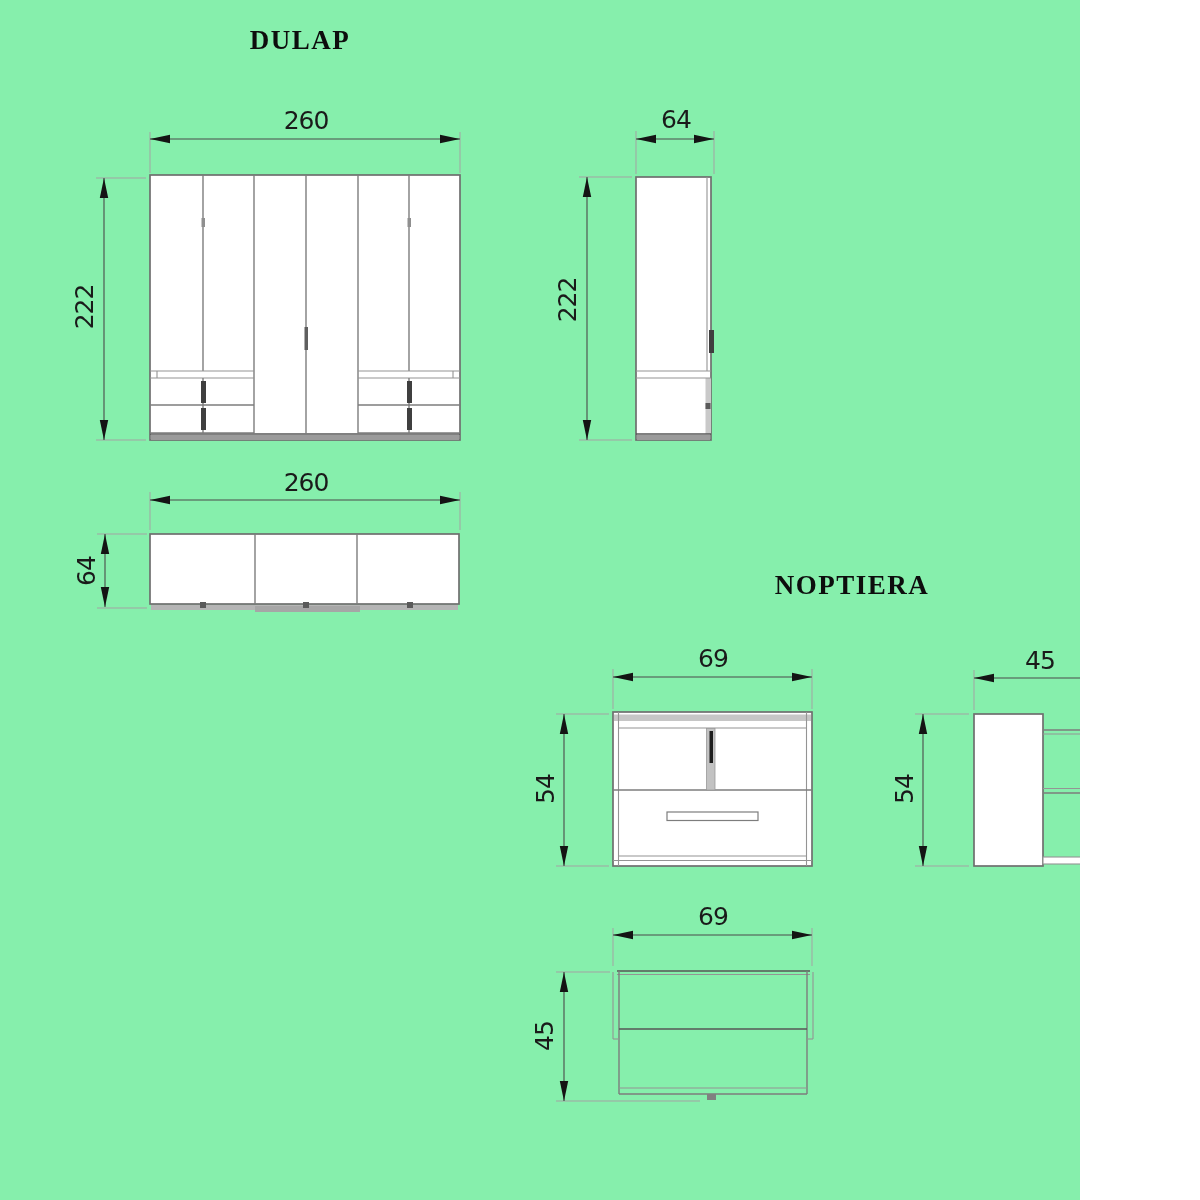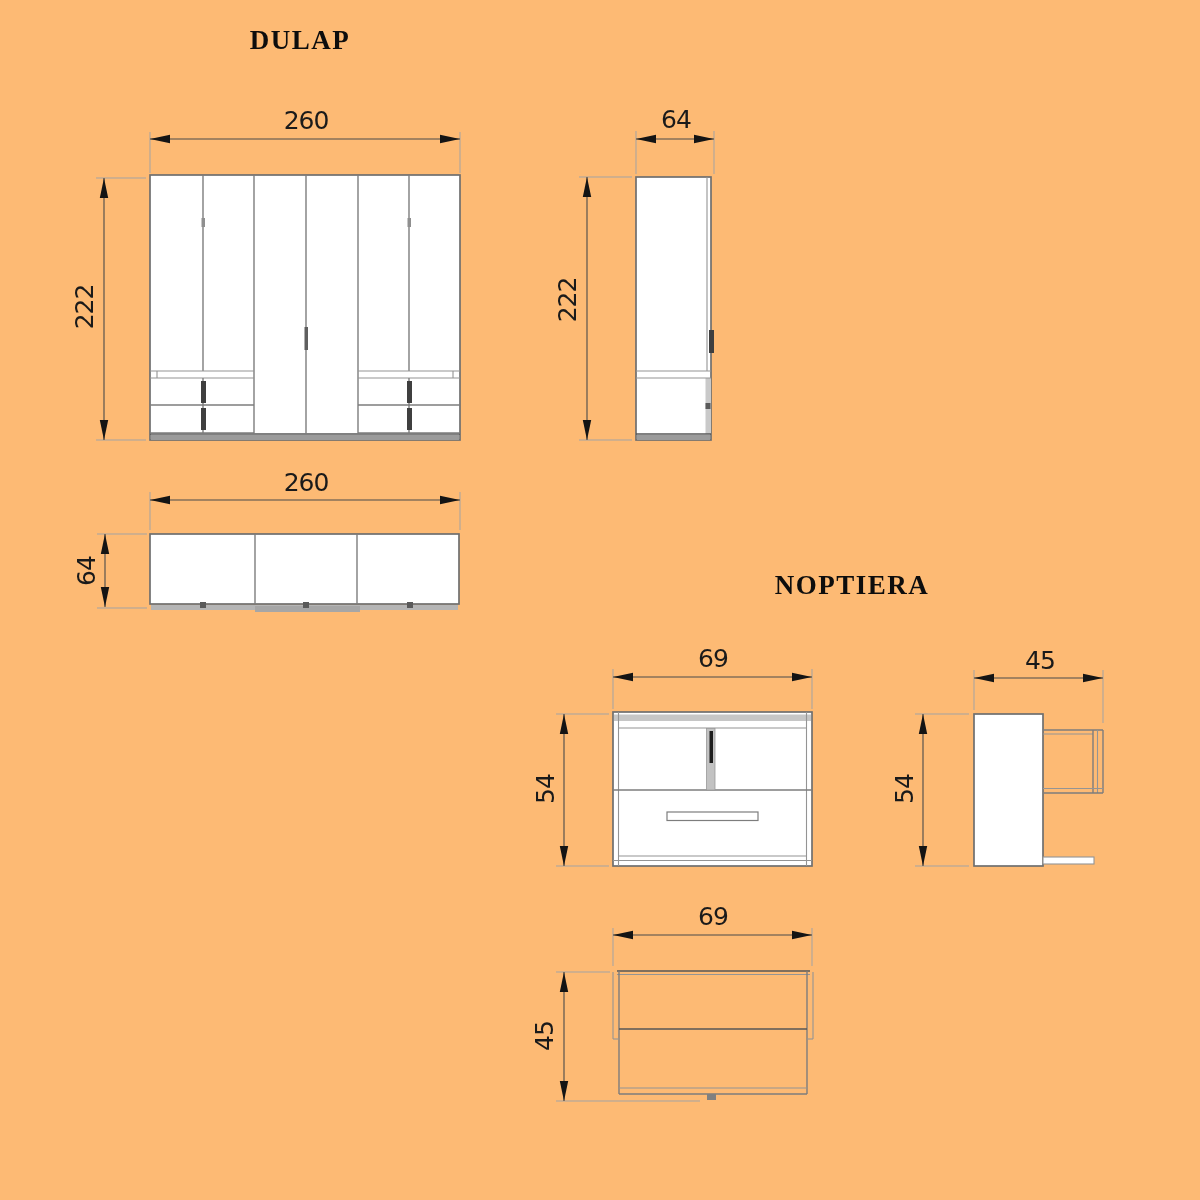--- a/index.html
+++ b/index.html
@@ -1,16 +1,16 @@
 <!DOCTYPE html>
 <html><head>
 <meta charset="utf-8">
 <style>
   html,body{margin:0;padding:0;background:#ffffff;}
-  .canvas{position:relative;width:1200px;height:1200px;background:#fdba74;overflow:hidden;}
+  .canvas{position:relative;width:1080px;height:1200px;background:#86efac;overflow:hidden;}
   svg{position:absolute;left:0;top:0;}
 
   .title{font-family:"Liberation Serif",serif;font-size:27px;font-weight:700;
          letter-spacing:1.5px;fill:#0d0d0d;text-anchor:middle;dominant-baseline:central;}
   .dimlabel{font-family:"DejaVu Sans",sans-serif;font-size:25px;fill:#1a1a1a;
             text-anchor:middle;dominant-baseline:central;letter-spacing:-1px;}
 
   .ext line{stroke:#a3a3a3;stroke-width:1;}
   .dim line{stroke:#4a4a4a;stroke-width:1.1;}
   .dim polygon{fill:#141414;stroke:none;}

